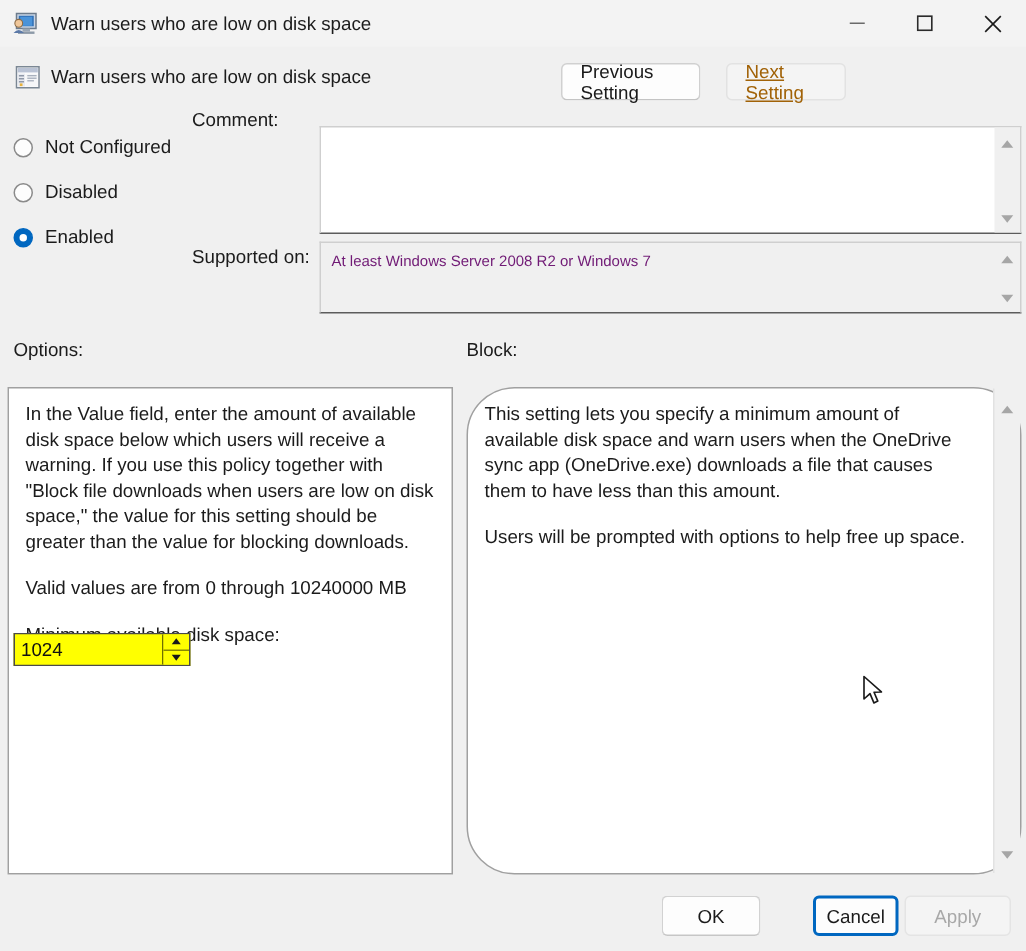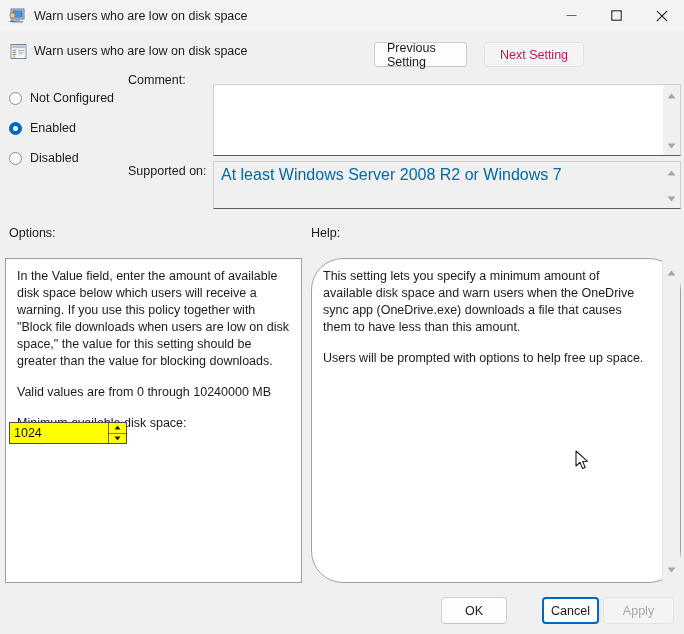--- a/index.html
+++ b/index.html
@@ -87,24 +87,25 @@
   .navbtn.prev {
     left: 374px;
     width: 93px;
     background: #fdfdfd;
     border: 1px solid #d0d0d0;
     border-bottom-color: #c4c4c4;
     color: #1a1a1a;
   }
   .navbtn.next {
     left: 484px;
-    width: 100px;
+    width: 80px;
     background: #f4f4f4;
     border: 1px solid #e2e2e2;
-    color: #be185d;
+    color: #a16207;
+    text-decoration: underline;
   }
 
   
   .radio-group {
     position: absolute;
     left: 9px; top: 86px;
     width: 200px;
   }
   .radio-row {
     display: flex;
@@ -154,22 +155,22 @@
     position: absolute;
     box-sizing: border-box;
     background: #ffffff;
     border: 1px solid #cfcfcf;
     border-bottom: 1px solid #5c5c5c;
     display: flex;
   }
   .textbox .content {
     flex: 1 1 auto;
     padding: 5px 7px;
-    font-size: 16px;
-    color: #0369a1;
+    font-size: 10px;
+    color: #701a75;
     overflow: hidden;
     line-height: 16px;
   }
   .vscroll {
     width: 17px;
     flex: 0 0 auto;
     background: #f0f0f0;
     display: flex;
     flex-direction: column;
     justify-content: space-between;
@@ -364,26 +365,26 @@
   <div class="navbtn prev">Previous Setting</div>
   <div class="navbtn next">Next Setting</div>
 </div>
 
 <div class="radio-group">
   <div class="radio-row">
     <span class="radio-mark"></span>
     <span class="radio-label">Not Configured</span>
   </div>
   <div class="radio-row">
+    <span class="radio-mark"></span>
+    <span class="radio-label">Disabled</span>
+  </div>
+  <div class="radio-row">
     <span class="radio-mark checked"></span>
     <span class="radio-label">Enabled</span>
-  </div>
-  <div class="radio-row">
-    <span class="radio-mark"></span>
-    <span class="radio-label">Disabled</span>
   </div>
 </div>
 
 <span class="field-label lbl-comment">Comment:</span>
 <div class="textbox box-comment">
   <div class="content"></div>
   <div class="vscroll">
     <span class="arrow">
       <svg width="9" height="6" viewBox="0 0 9 6">
           <polygon points="4.5,0.5 8.5,5.5 0.5,5.5" fill="#a6a6a6"></polygon>
@@ -408,21 +409,21 @@
     </span>
     <span class="arrow">
       <svg width="9" height="6" viewBox="0 0 9 6">
           <polygon points="4.5,5.5 0.5,0.5 8.5,0.5" fill="#a6a6a6"></polygon>
         </svg>
     </span>
   </div>
 </div>
 
 <span class="section-label lbl-options">Options:</span>
-<span class="section-label lbl-help">Help:</span>
+<span class="section-label lbl-help">Block:</span>
 
 <div class="panel panel-options">
   <div class="panel-body">
     <p>In the Value field, enter the amount of available disk space below which users will receive a warning. If you use this policy together with "Block file downloads when users are low on disk space," the value for this setting should be greater than the value for blocking downloads.</p>
     <p>Valid values are from 0 through 10240000 MB</p>
     <p>Minimum available disk space:</p>
   </div>
 </div>
 
 <div class="spinner">

